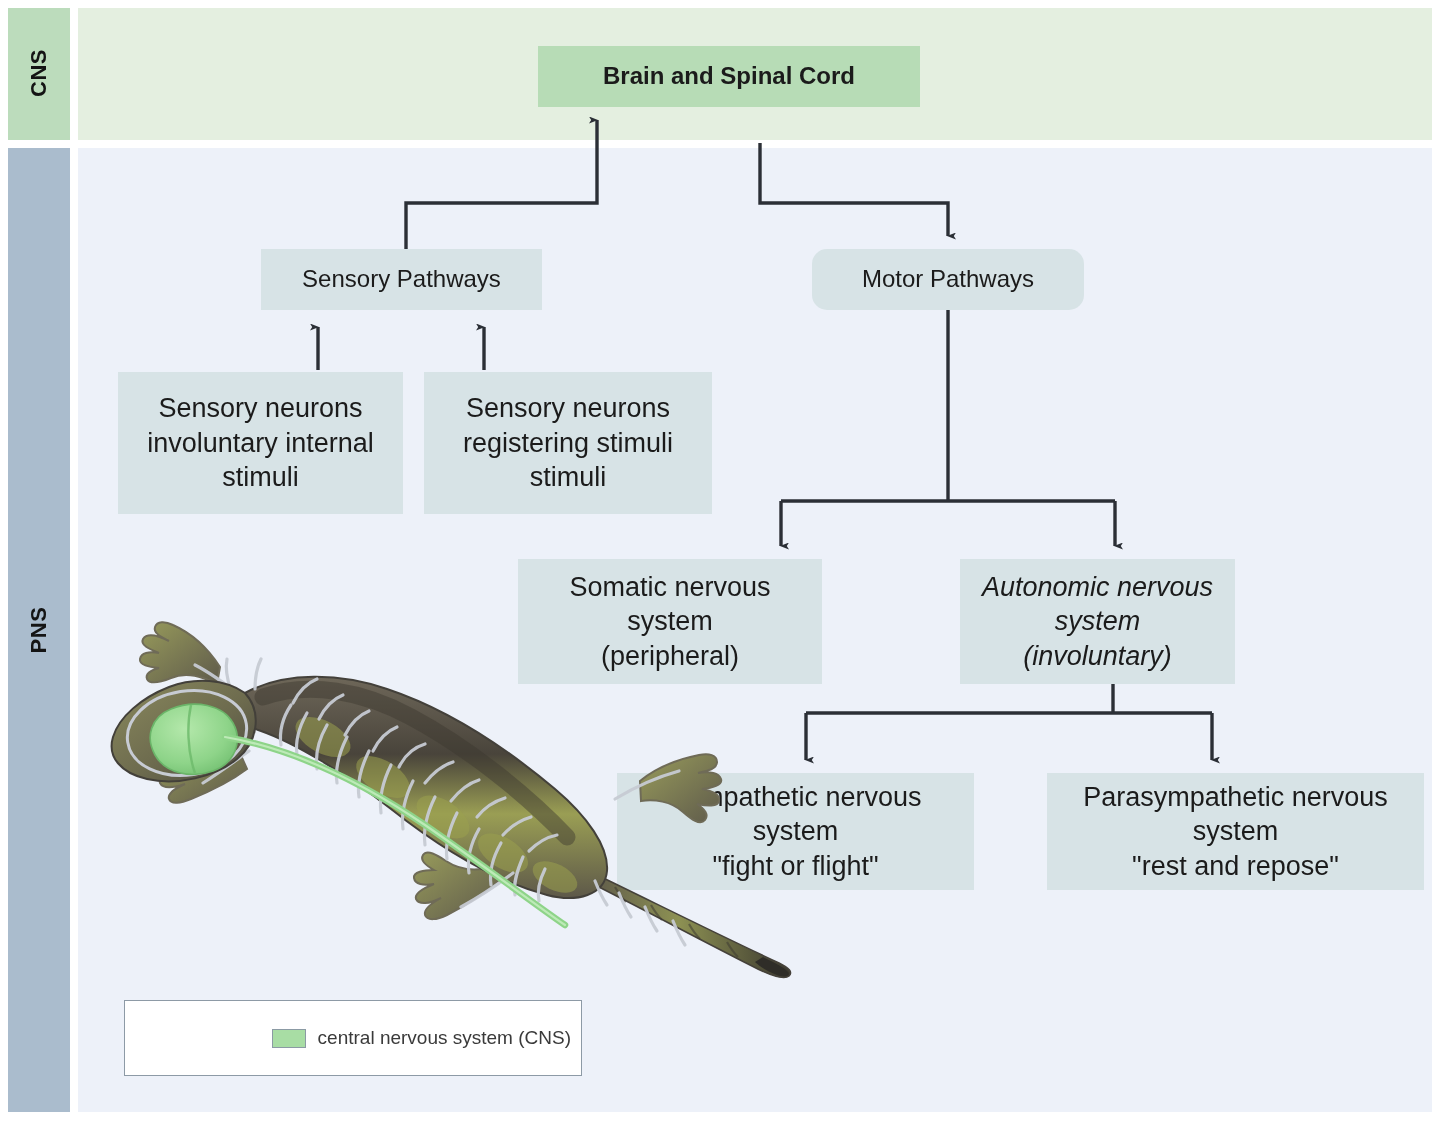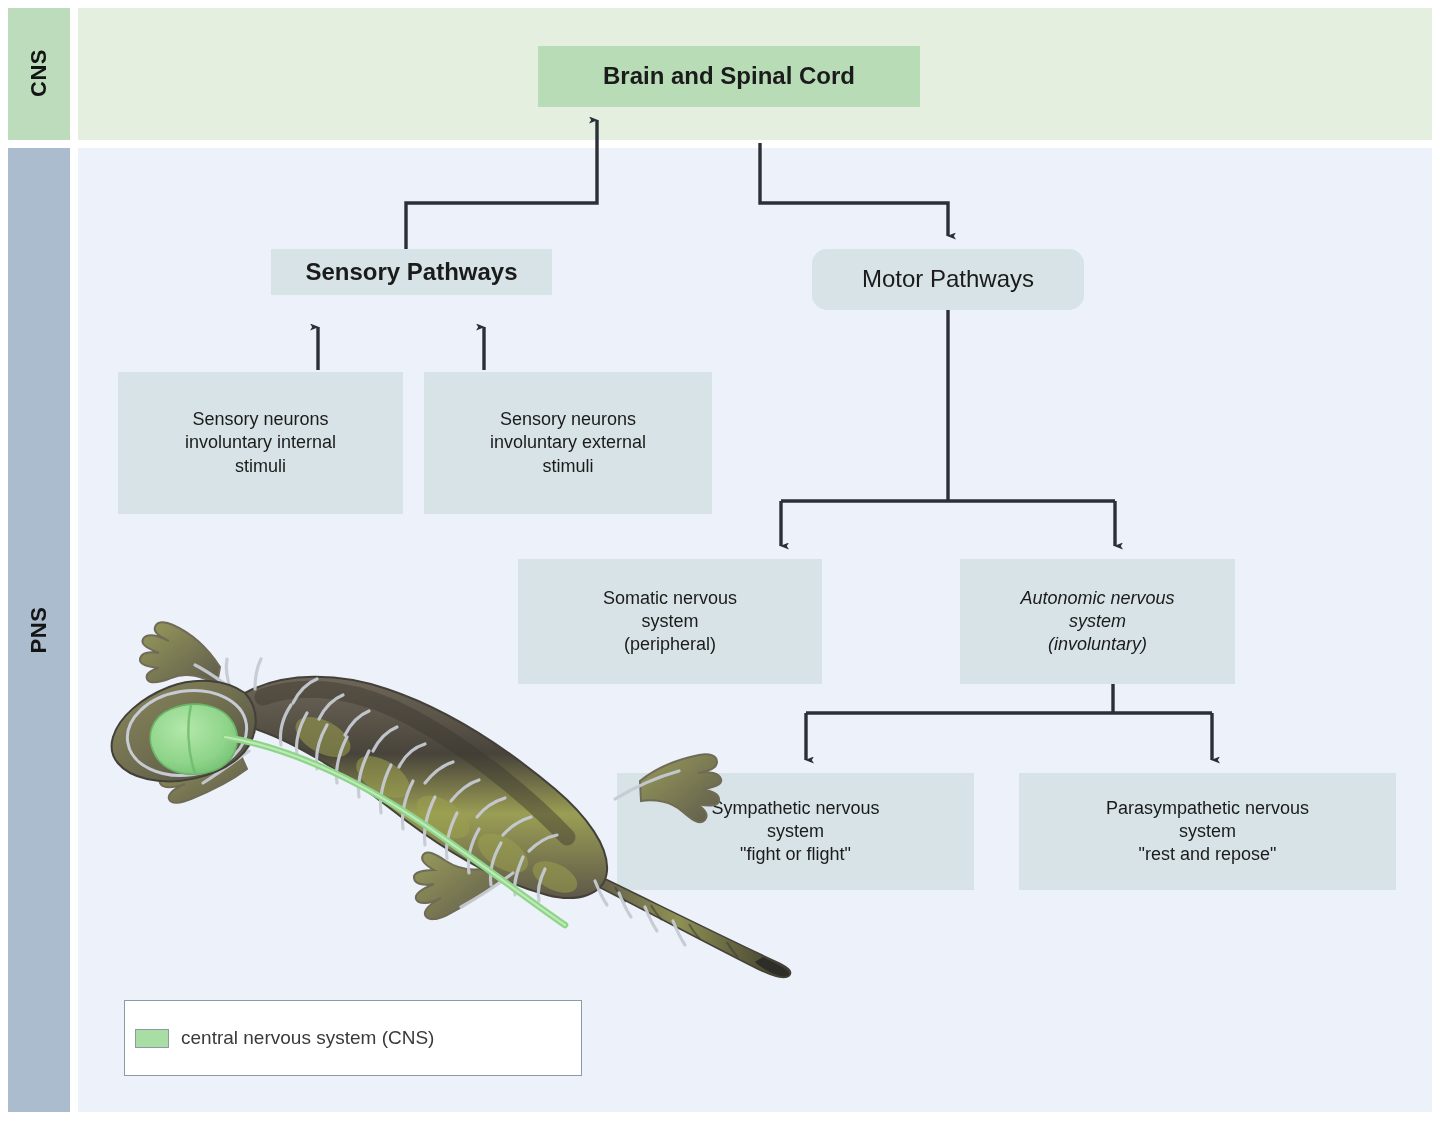--- a/index.html
+++ b/index.html
@@ -70,36 +70,36 @@
     line-height: 1.28;
     padding: 4px 10px;
   }
   .node.cns-box {
     background: #b7dcb6;
     font-size: 24px;
     font-weight: bold;
   }
   .node.pns-box {
     background: #d7e3e6;
-    font-size: 18px;
+    font-size: 27px;
   }
   .node.pns-box.title {
     font-weight: normal;
     font-size: 24px;
   }
 
   #n-brain      { left: 538px; top: 46px;  width: 382px; height: 61px; }
-  #n-sensory    { left: 271px; top: 249px; width: 281px; height: 46px; font-weight: bold; }
+  #n-sensory    { left: 261px; top: 249px; width: 281px; height: 61px; }
   #n-motor      { left: 812px; top: 249px; width: 272px; height: 61px; border-radius: 15px; }
   #n-sensint    { left: 118px; top: 372px; width: 285px; height: 142px; }
   #n-sensext    { left: 424px; top: 372px; width: 288px; height: 142px; }
   #n-somatic    { left: 518px; top: 559px; width: 304px; height: 125px; }
   #n-autonomic  { left: 960px; top: 559px; width: 275px; height: 125px; font-style: italic; }
   #n-symp       { left: 617px; top: 773px; width: 357px; height: 117px; }
-  #n-parasymp   { left: 1019px; top: 773px; width: 377px; height: 117px; }
+  #n-parasymp   { left: 1047px; top: 773px; width: 377px; height: 117px; }
 
   
   #links {
     position: absolute;
     left: 0; top: 0;
     width: 1440px; height: 1123px;
     pointer-events: none;
   }
 
   
@@ -120,20 +120,21 @@
     padding: 6px 10px;
     display: flex;
     flex-direction: column;
     justify-content: center;
     gap: 3px;
   }
   .legend-row {
     display: flex;
     align-items: center;
     gap: 12px;
+    justify-content: flex-end;
   }
   .swatch {
     width: 34px; height: 19px;
     border: 1.5px solid #8b9aa4;
     box-sizing: border-box;
     flex: 0 0 auto;
   }
   .swatch.cns { background: #a8dda4; }
   .swatch.pns { background: #cfdeea; }
   .legend-text {
@@ -210,21 +211,21 @@
     <span>
       <span>Sensory neurons</span><br>
       <span>involuntary internal</span><br>
       <span>stimuli</span>
     </span>
   </div>
 
   <div id="n-sensext" class="node pns-box">
     <span>
       <span>Sensory neurons</span><br>
-      <span>involuntary external</span><br>
+      <span>registering stimuli</span><br>
       <span>stimuli</span>
     </span>
   </div>
 
   <div id="n-somatic" class="node pns-box">
     <span>
       <span>Somatic nervous</span><br>
       <span>system</span><br>
       <span>(peripheral)</span>
     </span>

